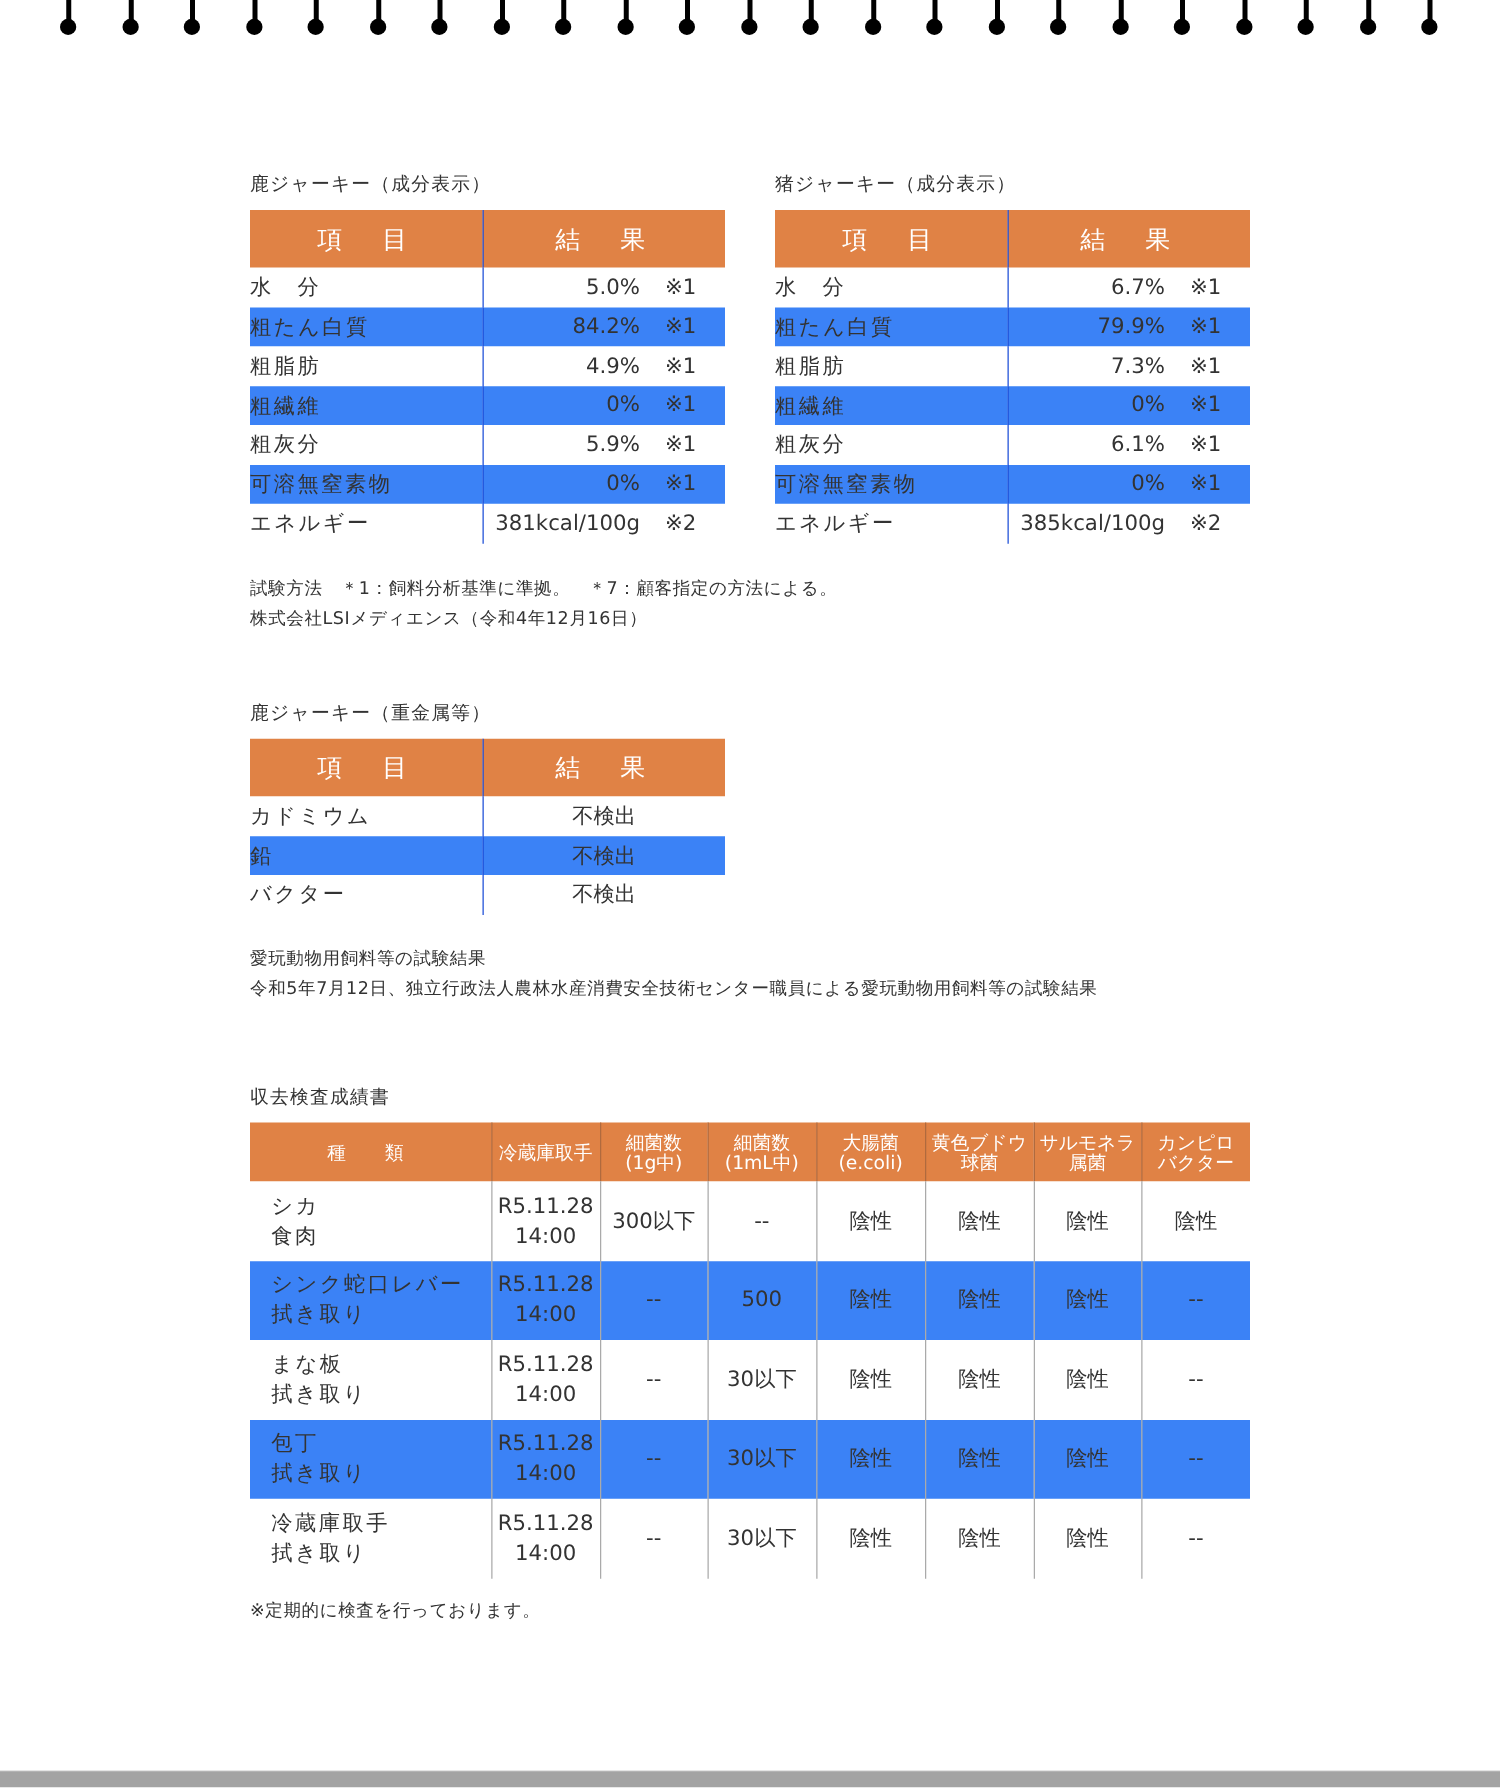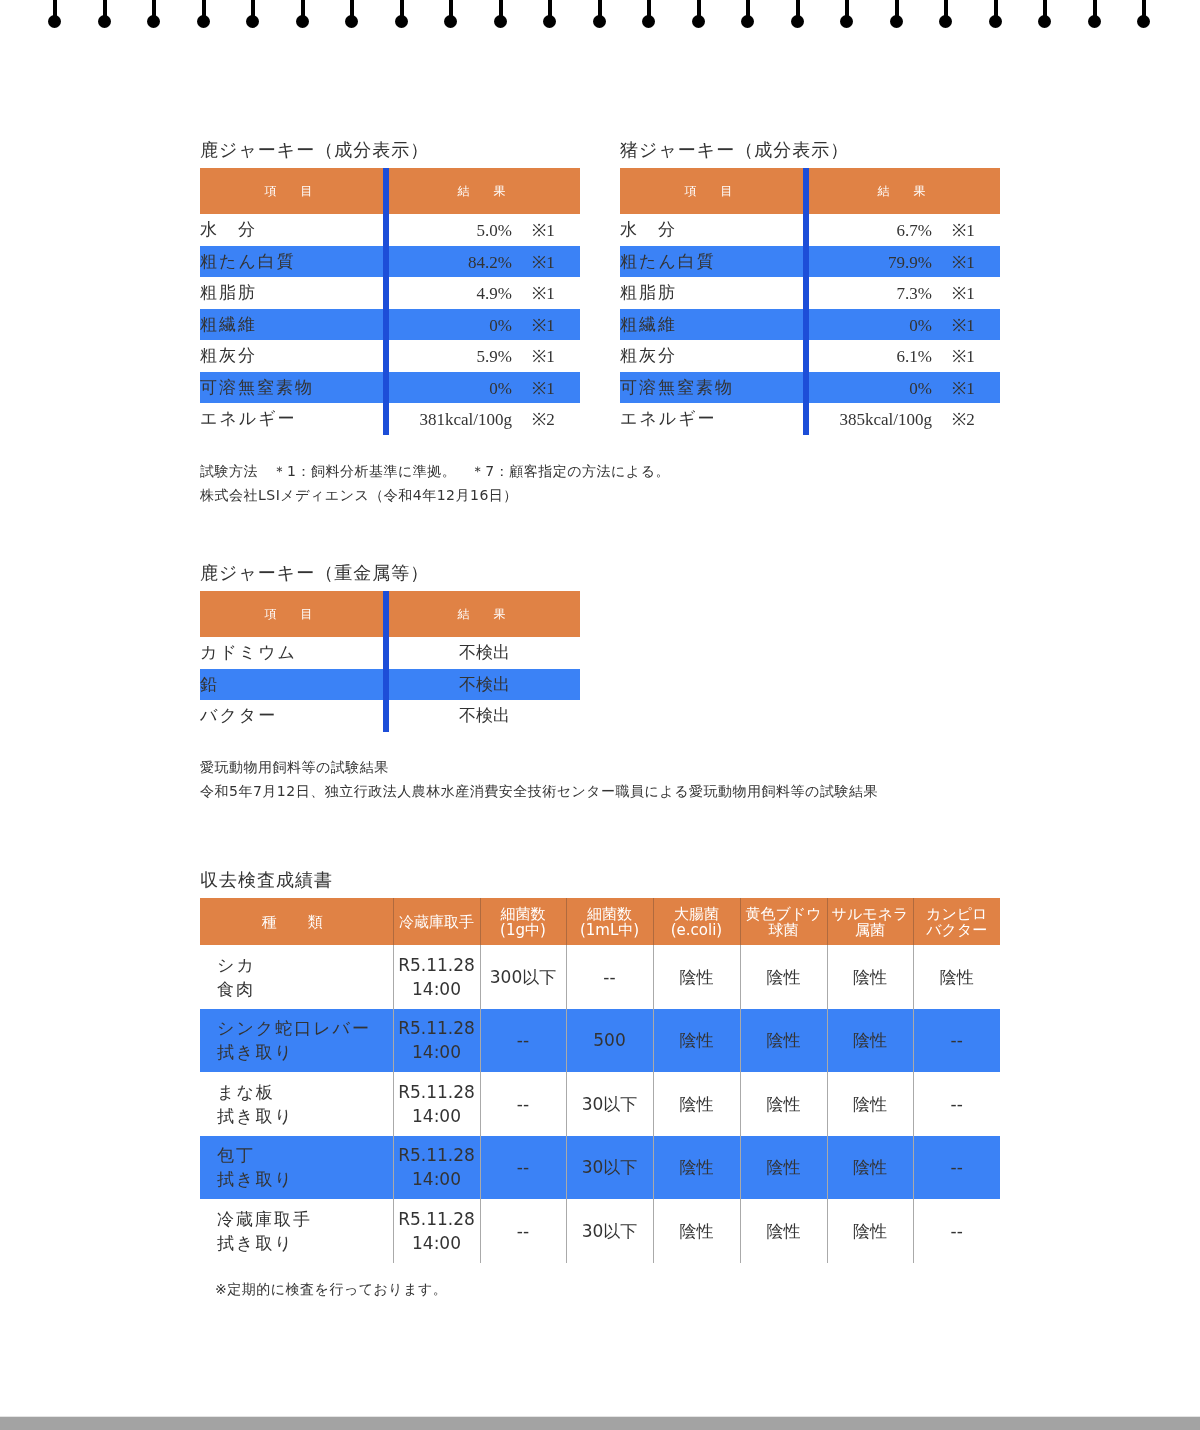--- a/index.html
+++ b/index.html
@@ -4,27 +4,27 @@
 <style>
   * { box-sizing: border-box; margin: 0; padding: 0; }
   html, body { width: 1200px; height: 1430px; background: #ffffff; overflow: hidden; }
   body { position: relative; font-family: "DejaVu Sans", "Liberation Sans", sans-serif; color: #333333; }
 
   .pins { position: absolute; top: 0; left: 0; width: 1200px; height: 30px; }
   .pin { position: absolute; top: 0; width: 14px; height: 30px; }
   .pin .stem { position: absolute; left: 5px; top: 0; width: 4px; height: 20px; background: #000; }
   .pin .head { position: absolute; left: 0; top: 15px; width: 13px; height: 13px; border-radius: 50%; background: #000; }
 
-  .section-title { position: absolute; font-size: 18px; letter-spacing: 1px; color: #333; }
+  .section-title { position: absolute; font-size: 15px; letter-spacing: 1px; color: #333; }
 
   table { border-collapse: collapse; position: absolute; table-layout: fixed; }
-  th { background: #e08245; color: #fff; font-weight: normal; font-size: 12px; letter-spacing: 6px; height: 46px; text-align: center; }
+  th { background: #e08245; color: #fff; font-weight: normal; font-size: 20px; letter-spacing: 6px; height: 46px; text-align: center; }
   td { font-size: 17px; height: 31.5px; color: #333; }
   tr.alt td { background: #3b82f6; }
-  .vsep { border-left: 6px solid #1d4ed8; font-family: Liberation Serif, serif; }
+  .vsep { border-left: 1px solid #1d4ed8; }
   td.item { letter-spacing: 2px; }
   td.val { text-align: right; padding-right: 20px; }
   td.val .num { display: inline-block; }
   td.val .note { display: inline-block; width: 28px; text-align: left; margin-left: 20px; }
   td.center { text-align: center; }
 
   .note-text { position: absolute; font-size: 14px; line-height: 24px; color: #333; letter-spacing: 0.5px; }
 
   
   table.insp th { font-size: 15px; letter-spacing: 0; line-height: 16px; height: 47px; border-left: 1px solid #b06a3e; }
@@ -377,15 +377,15 @@
       <td>--</td>
       <td>30以下</td>
       <td>陰性</td>
       <td>陰性</td>
       <td>陰性</td>
       <td>--</td>
     </tr>
   </tbody>
 </table>
 
-<div class="note-text" style="left:215px; top:1277px;">※定期的に検査を行っております。</div>
+<div class="note-text" style="left:200px; top:1277px;">※定期的に検査を行っております。</div>
 
 <div class="bottom-bar"></div>
 
 </body></html>

